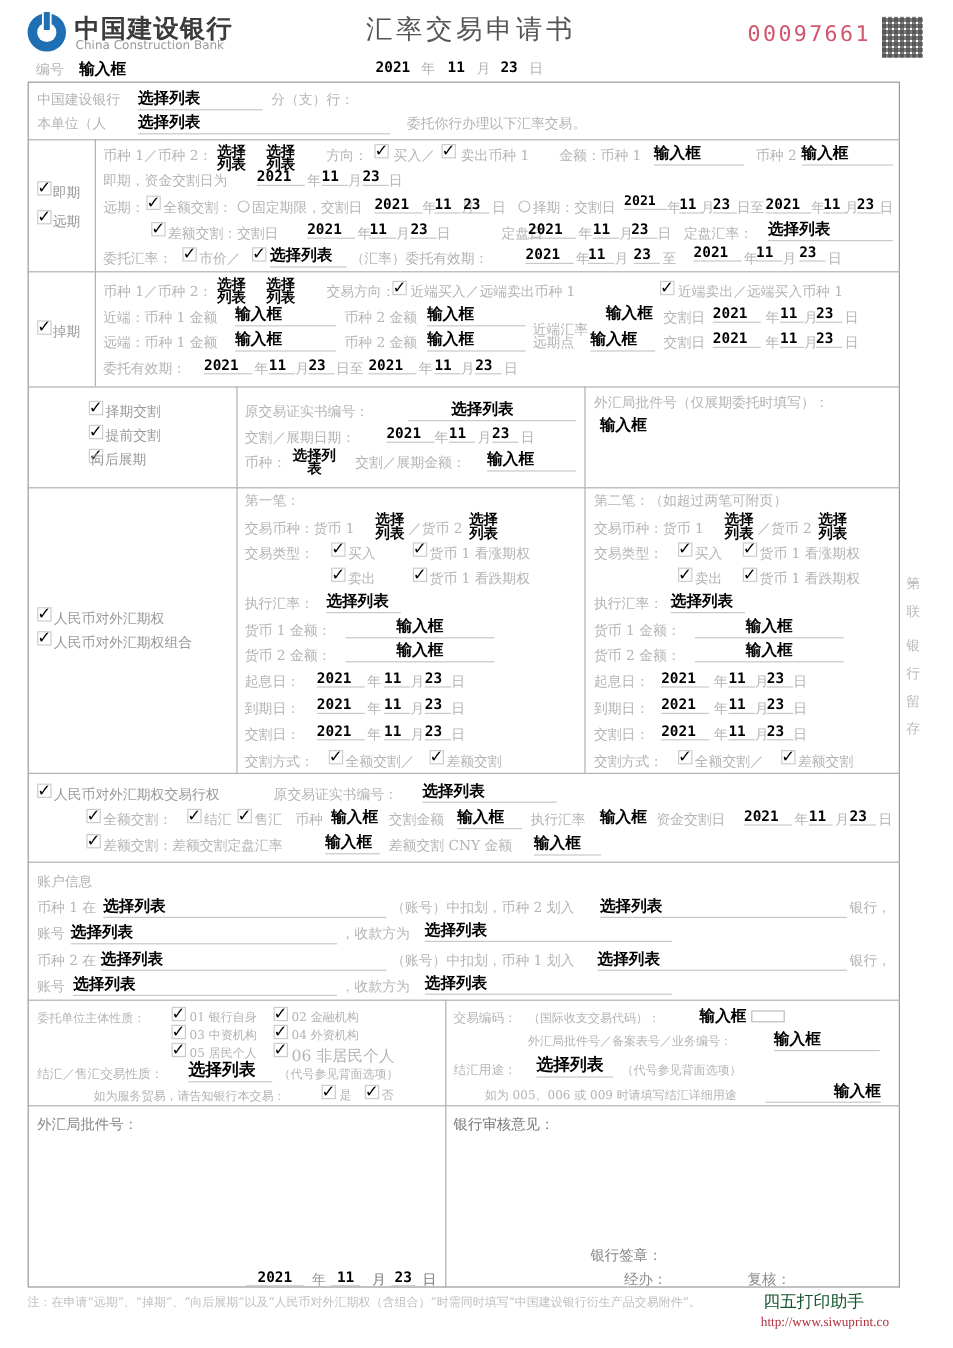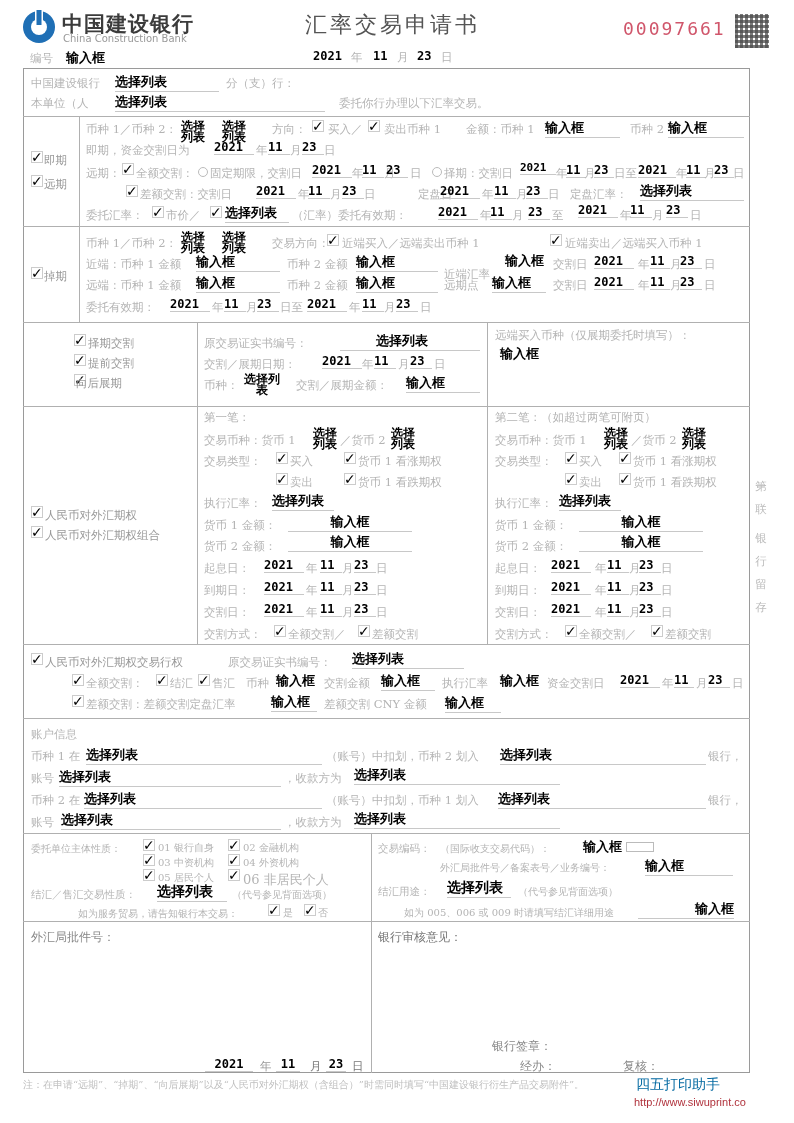--- a/index.html
+++ b/index.html
@@ -247,21 +247,21 @@
 <div class="num ul" style="left:322px;top:354px;width:40px">2021</div>
 <div class="lbl" style="left:362px;top:357px">年</div>
 <div class="num ul" style="left:374px;top:354px;width:22px">11</div>
 <div class="lbl" style="left:398px;top:357px">月</div>
 <div class="num ul" style="left:410px;top:354px;width:22px">23</div>
 <div class="lbl" style="left:434px;top:357px">日</div>
 <div class="lbl" style="left:204px;top:378px">币种：</div>
 <div class="stack" style="left:242px;top:374px;width:40px">选择列表</div>
 <div class="lbl" style="left:296px;top:378px">交割／展期金额：</div>
 <div class="val ul" style="left:406px;top:374px;width:74px">输入框</div>
-<div class="lbl" style="left:495px;top:328px">远端买入币种（仅展期委托时填写）：</div>
+<div class="lbl" style="left:495px;top:328px">外汇局批件号（仅展期委托时填写）：</div>
 <div class="val" style="left:500px;top:345px">输入框</div>
 <div class="hline" style="left:23px;top:406px;width:727px"></div>
 
 <div class="vline" style="left:197px;top:406px;height:238px"></div>
 <div class="vline" style="left:487px;top:406px;height:238px"></div>
 <div class="ck" style="left:31px;top:505px">
     <span>✓</span>
   </div>
 <div class="lbl" style="left:45px;top:508px;color:#999">人民币对外汇期权</div>
 <div class="ck" style="left:31px;top:525px">
@@ -526,14 +526,14 @@
   <div class="sidebar-v" style="position:relative">一</div>
   <div class="sidebar-v" style="position:relative">联</div>
   <div class="sidebar-v" style="position:relative;height:6px"></div>
   <div class="sidebar-v" style="position:relative">银</div>
   <div class="sidebar-v" style="position:relative">行</div>
   <div class="sidebar-v" style="position:relative">留</div>
   <div class="sidebar-v" style="position:relative">存</div>
 </div>
 
 <div class="lbl" style="left:23px;top:1078px;font-size:10px;color:#c0c0c0">注：在申请“远期”、“掉期”、“向后展期”以及“人民币对外汇期权（含组合）”时需同时填写“中国建设银行衍生产品交易附件”。</div>
-<div class="abs" style="left:634px;top:1076px;font-size:14px;color:#0369a1;background:#fff;padding:0 2px">四五打印助手</div>
-<div class="abs" style="left:634px;top:1096px;font-size:11px;color:#b0323c;font-family:Liberation Sans, sans-serif;white-space:nowrap">http://www.siwuprint.co</div>
+<div class="abs" style="left:634px;top:1076px;font-size:14px;color:#14532d;background:#fff;padding:0 2px">四五打印助手</div>
+<div class="abs" style="left:634px;top:1096px;font-size:11px;color:#b0323c;font-family:Liberation Serif, serif;white-space:nowrap">http://www.siwuprint.co</div>
 
 </body></html>

